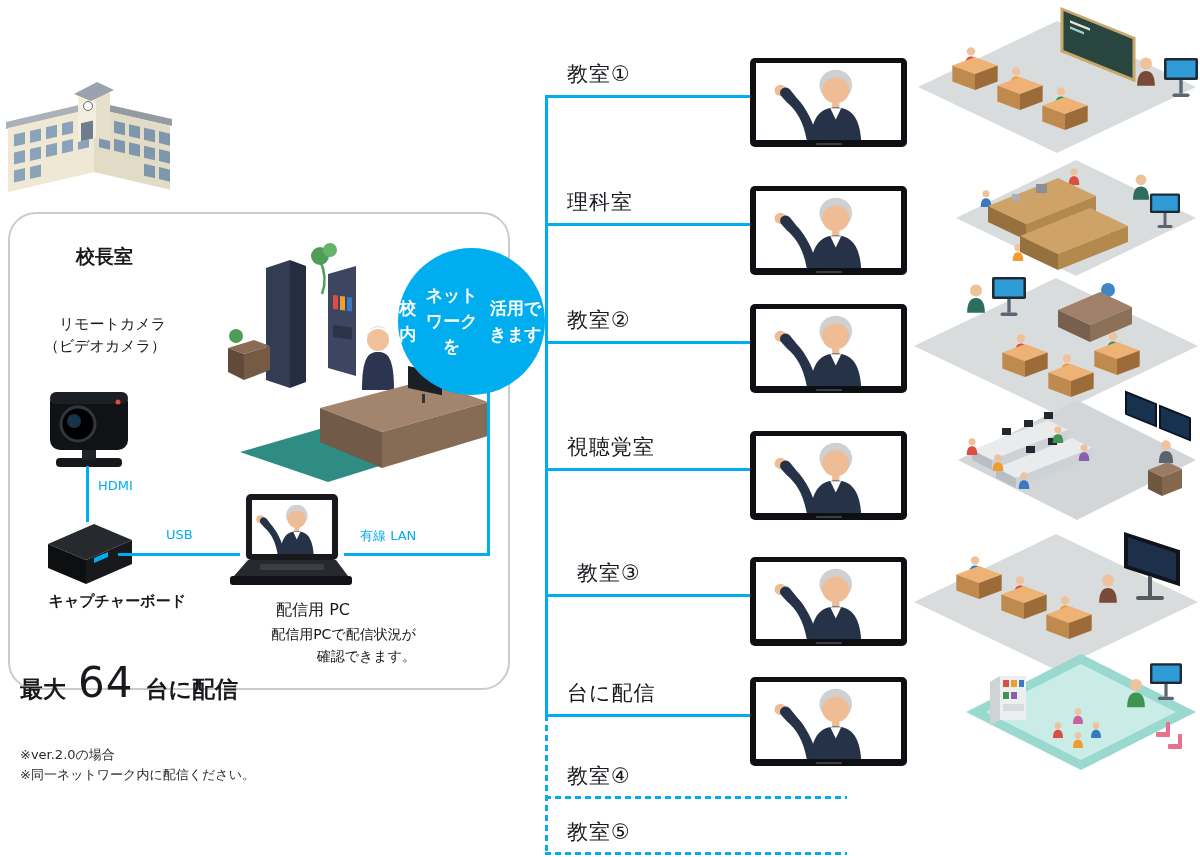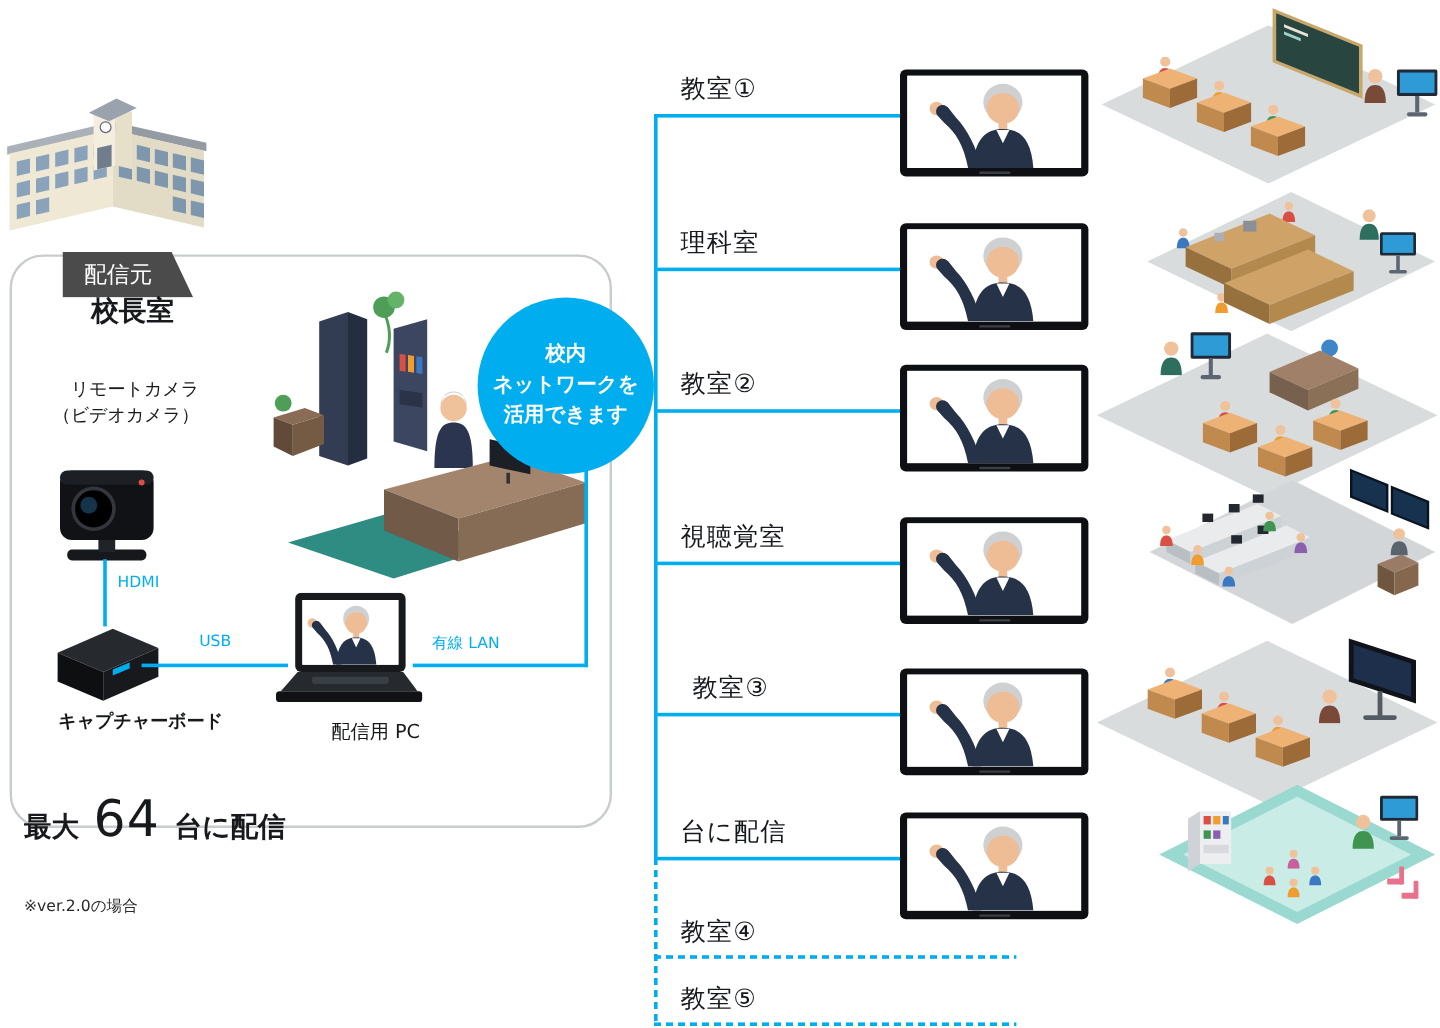--- a/index.html
+++ b/index.html
@@ -15,27 +15,27 @@
          background:repeating-linear-gradient(180deg,var(--acc,#00aeef) 0 6px,transparent 6px 10px)}
   .room-label{position:absolute;font-size:21px;letter-spacing:1px;color:#15181c;z-index:3}
   .cable{position:absolute;color:var(--acc,#00aeef);font-size:13px;font-weight:400;z-index:3}
   .src-box{position:absolute;left:8px;top:212px;width:502px;height:478px;border:2px solid #c9cccd;
            border-radius:28px;background:#fff;z-index:0}
   .src-tab{position:absolute;left:52px;top:210px;height:38px;line-height:38px;padding:0 34px 0 18px;
            background:#4b4b4b;color:#fff;font-size:19px;z-index:2;
            clip-path:polygon(0 0,calc(100% - 18px) 0,100% 100%,0 100%)}
   .lbl{position:absolute;z-index:2}
   .lbl.center{text-align:right}
-  .principal{left:76px;top:244px;font-size:23px;font-weight:600}
+  .principal{left:76px;top:244px;font-size:19px;font-weight:600}
   .camera-label{left:14px;top:314px;width:152px;font-size:15px;line-height:1.45;font-weight:500}
   .capture-label{left:6px;top:592px;width:180px;font-size:15px;font-weight:700}
   .pc-label{left:232px;top:600px;width:118px;font-size:16px;font-weight:400}
   .pc-note{left:158px;top:624px;width:258px;font-size:14px;line-height:1.55}
   .net-circle{position:absolute;left:398px;top:248px;width:147px;height:147px;border-radius:50%;
-              background:var(--acc,#00aeef);color:#fff;display:flex;flex-direction:column;align-items:center;
+              background:var(--acc,#00aeef);color:#fff;display:flex;flex-direction:row;align-items:center;
               justify-content:center;text-align:center;font-size:17px;font-weight:600;line-height:1.5;z-index:5}
   .display{position:absolute;width:157px;height:89px;background:#0d0f12;border-radius:5px;
            padding:5px 6px 7px;z-index:4}
   .display::after{content:"";position:absolute;left:50%;bottom:2px;width:26px;height:2px;
                   margin-left:-13px;background:#3c4046;border-radius:1px}
   .display .scr{width:100%;height:100%;background:#fff;overflow:hidden}
   .display svg{display:block;width:100%;height:100%}
   .max-line{position:absolute;left:20px;top:658px;display:flex;align-items:baseline;gap:12px;z-index:2}
   .max-line .p{font-size:23px;font-weight:700}
   .max-line .n{font-size:42px;font-weight:400;letter-spacing:1px}
@@ -118,23 +118,20 @@
         <rect x="3" y="30" width="12" height="18" fill="#6f7d8c"></rect>
       </g>
     <g transform="translate(96,39.8) skewY(13)">
         <rect width="14" height="48" fill="#e6dfca"></rect>
       </g>
     <polygon points="74,44 97,32 114,40 91,51" fill="#9aa3ad"></polygon>
     <circle cx="88" cy="56" r="4.5" fill="#fff" stroke="#667"></circle>
   </svg>
 
   <div class="src-box"></div>
-  <div class="src-tab">
-    <span>配信元</span>
-  </div>
   <div class="lbl principal">校長室</div>
 
   <svg class="svgabs" style="left:170px;top:240px" width="330" height="260" viewBox="0 0 330 260">
     <g>
       <polygon points="96,28 96,140 120,148 120,20" fill="#323c52"></polygon>
       <polygon points="120,20 120,148 136,142 136,26" fill="#252e41"></polygon>
     </g>
     <g>
       <polygon points="158,34 158,128 186,136 186,26" fill="#3c4660"></polygon>
       <g transform="skewY(8)">
@@ -198,20 +195,24 @@
 
   <svg class="svgabs" style="left:230px;top:494px;z-index:2" width="122" height="102" viewBox="0 0 122 102">
     <rect x="16" y="0" width="92" height="66" rx="5" fill="#17191d"></rect>
     <rect x="22" y="6" width="80" height="54" fill="#fff"></rect>
     <use href="#sym-presenter" x="22" y="6" width="80" height="54"></use>
     <polygon points="4,82 18,66 106,66 118,82" fill="#26292e"></polygon>
     <rect x="30" y="70" width="64" height="6" rx="2" fill="#3a3f46"></rect>
     <rect x="0" y="82" width="122" height="9" rx="3" fill="#101215"></rect>
   </svg>
   <div class="lbl center pc-label">配信用 PC</div>
+  <div class="lbl center pc-note">
+    <div>配信用PCで配信状況が</div>
+    <div>確認できます。</div>
+  </div>
 
   <div class="cable" style="left:360px;top:527px">有線 LAN</div>
   <div class="lineh" style="left:344px;top:553px;width:146px"></div>
   <div class="linev" style="left:487px;top:392px;height:164px"></div>
 
   <div class="net-circle">
     <div>校内</div>
     <div>ネットワークを</div>
     <div>活用できます</div>
   </div>
@@ -416,14 +417,15 @@
 
   <div class="room-label" style="left:567px;top:818px">教室⑤</div>
   <div class="dashh" style="left:545px;top:852px;width:302px"></div>
 
   <div class="max-line">
     <span class="p">最大</span>
     <span class="n">64</span>
     <span class="p">台に配信</span>
   </div>
   <div class="footnote" style="top:746px">※ver.2.0の場合</div>
+  <div class="footnote" style="top:766px">※同一ネットワーク内に配信ください。</div>
 
 </div>
 
 </body></html>

